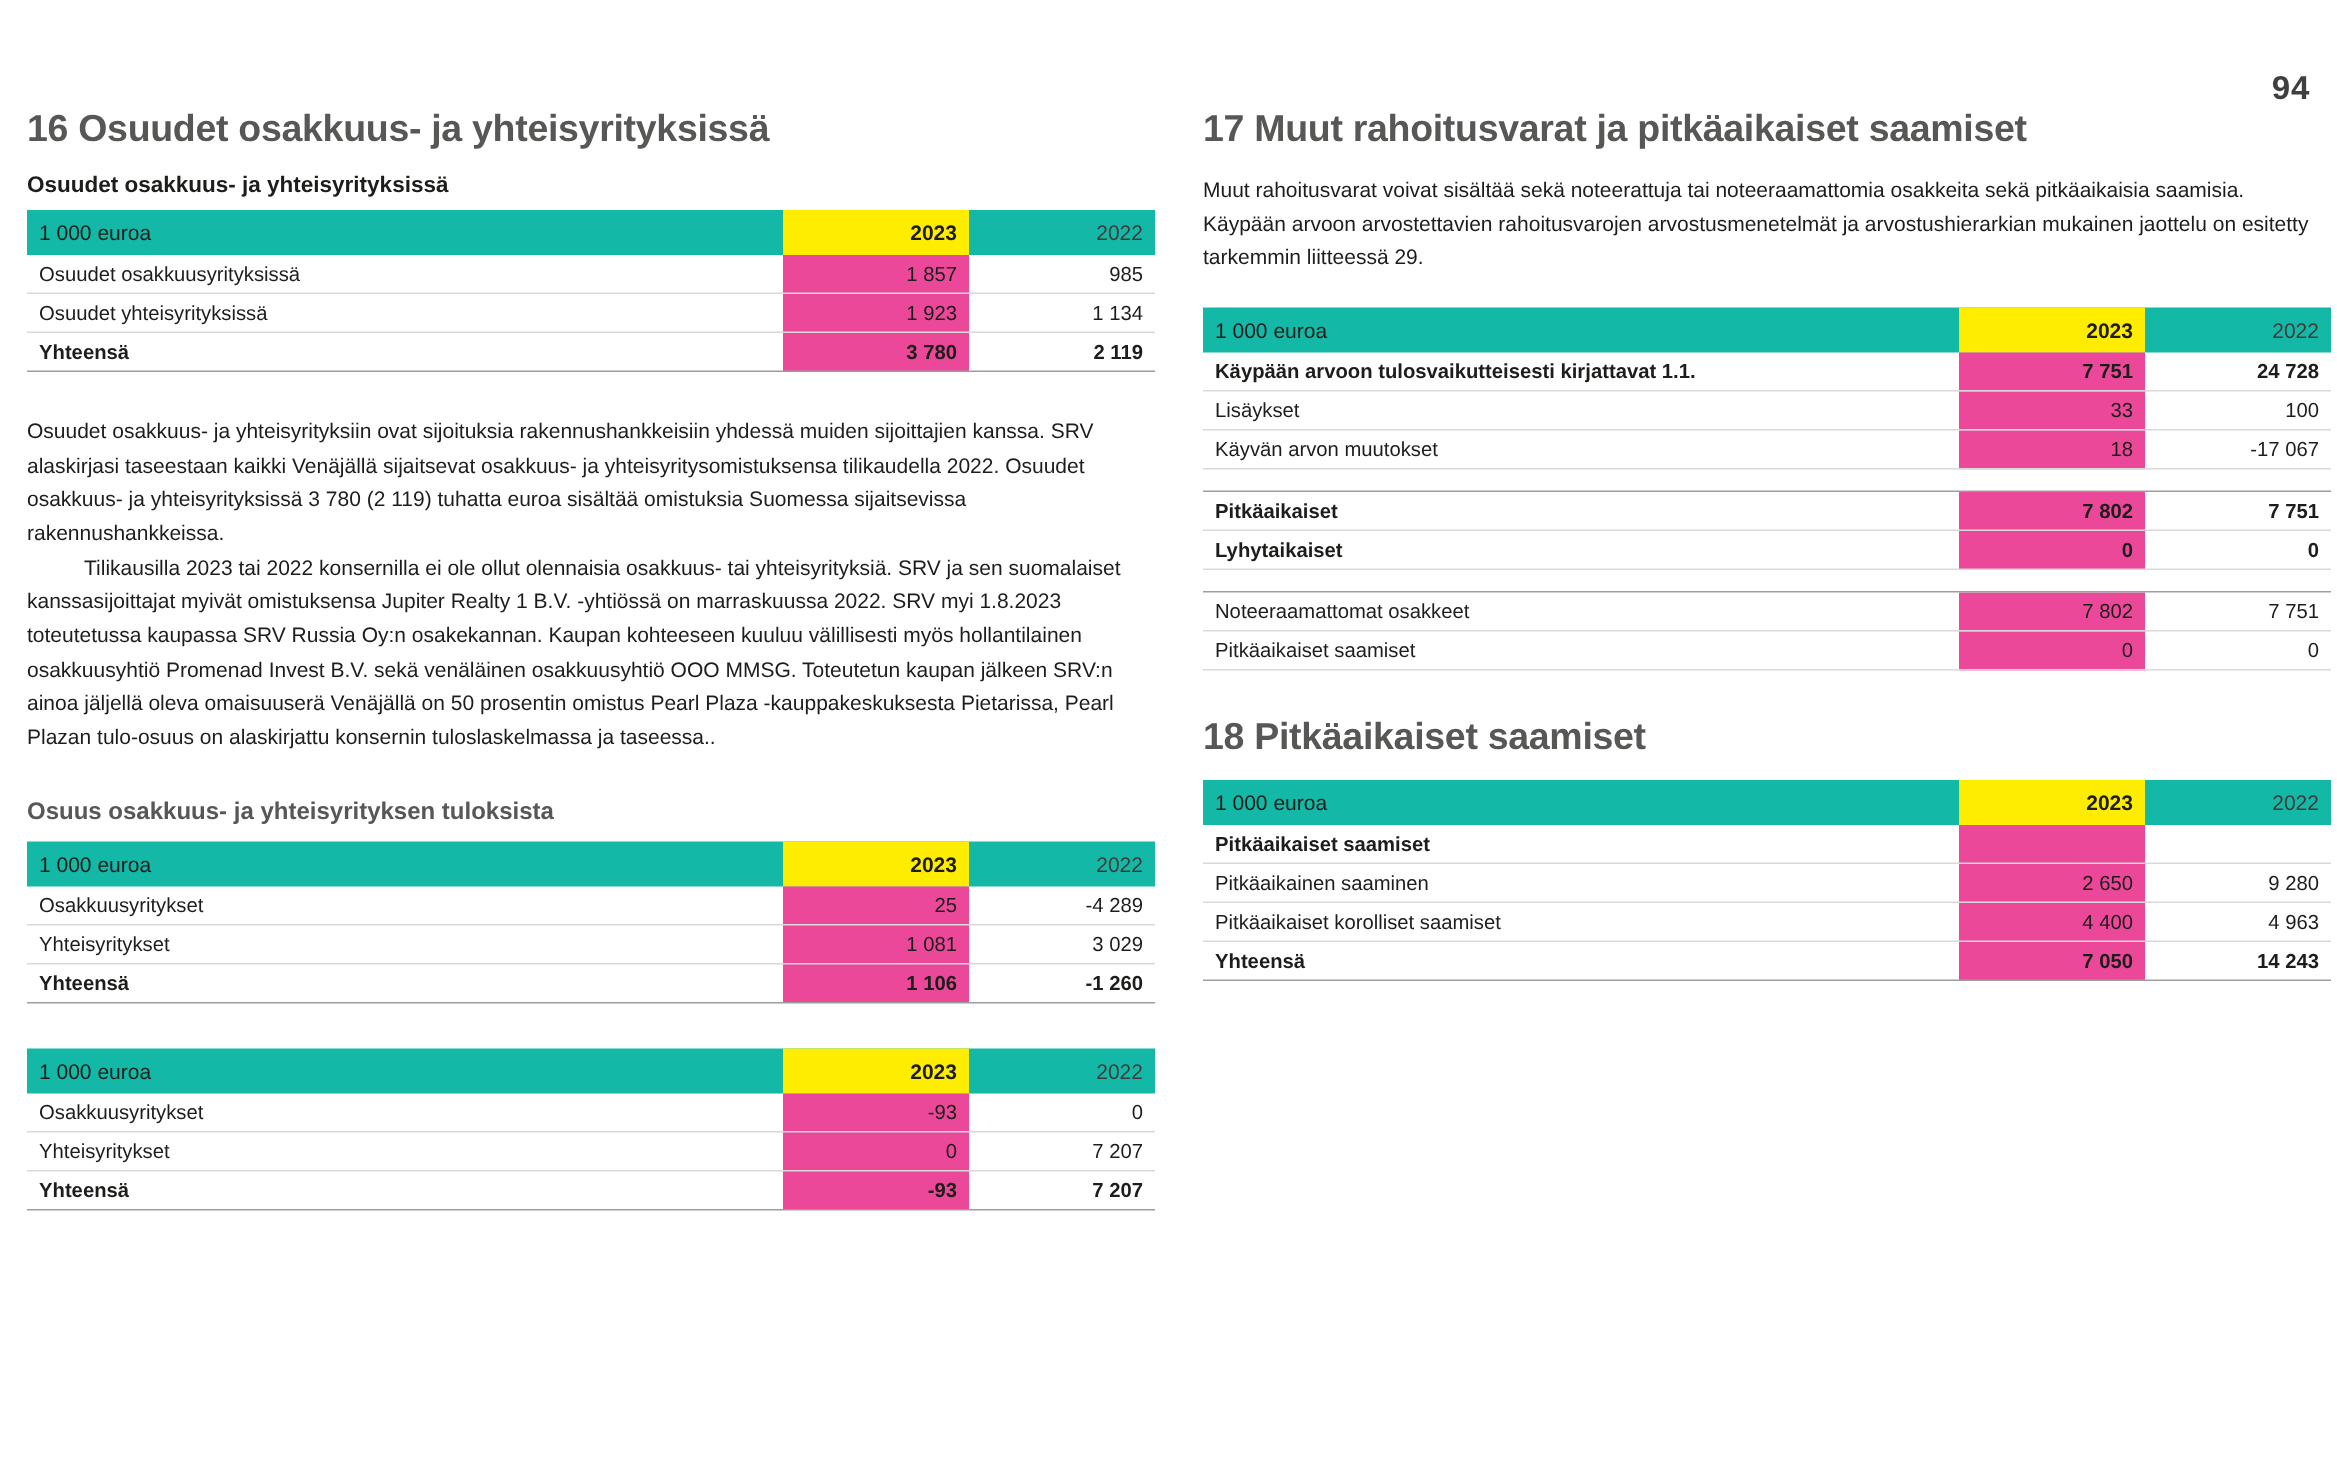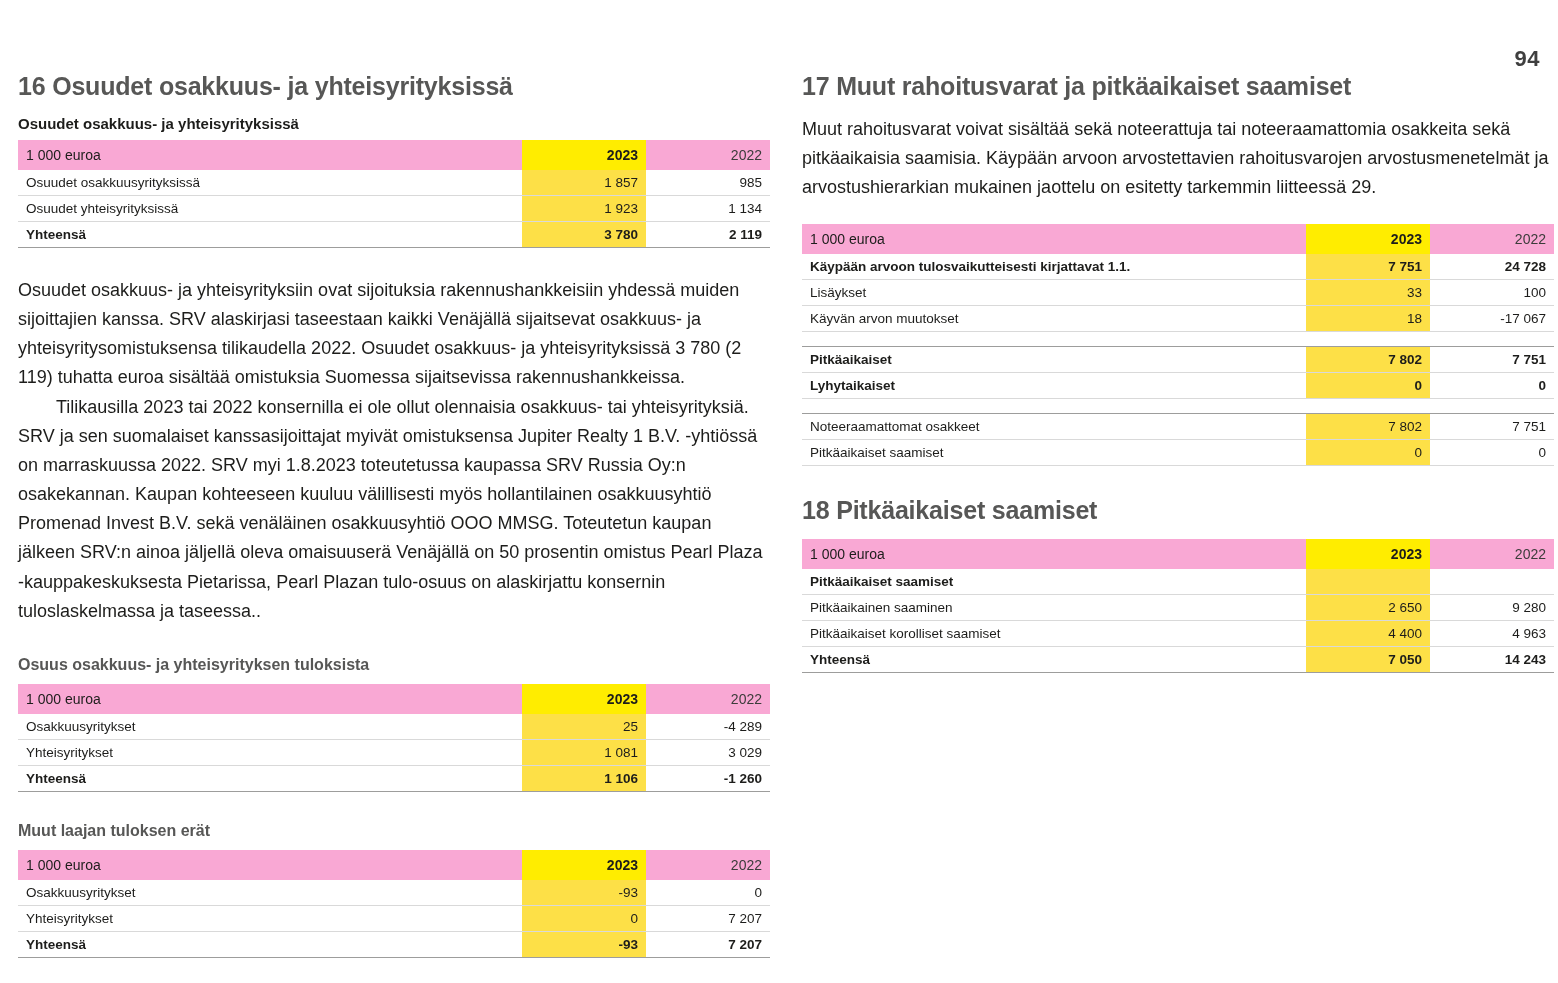--- a/index.html
+++ b/index.html
@@ -56,21 +56,21 @@
     color: #1d1d1b;
     margin: 0 0 8px 0;
   }
   h3.sub-title-big {
     font-size: 16px;
     font-weight: bold;
     color: #575756;
     margin: 0 0 10px 0;
   }
   p.body-text {
-    font-size: 18px;
+    font-size: 14px;
     line-height: 1.62;
     color: #1d1d1b;
     margin: 0 0 0 0;
   }
   p.body-text.indent {
     text-indent: 38px;
   }
   .spacer-22 { height: 22px; }
   .spacer-28 { height: 28px; }
   .spacer-30 { height: 30px; }
@@ -84,38 +84,38 @@
     padding: 5px 8px;
     text-align: left;
     font-weight: normal;
     vertical-align: middle;
   }
   table.fin th.num, table.fin td.num {
     text-align: right;
     width: 108px;
   }
   table.fin tr.header-row {
-    background: #f9a8d4;
+    background: #14b8a6;
   }
   table.fin tr.header-row th {
     font-size: 14px;
     padding: 7px 8px;
   }
   table.fin tr.header-row th.label {
     font-weight: normal;
   }
   table.fin tr.header-row th.num {
     font-weight: bold;
   }
   table.fin tr.header-row th.num.year2 {
     font-weight: normal;
     color: #3c3c3b;
   }
   table.fin td.col-highlight, table.fin th.col-highlight {
-    background: #fde047;
+    background: #ec4899;
   }
   table.fin tr.header-row th.col-highlight {
     background: #ffed00;
   }
   table.fin tr.row-line td {
     border-bottom: 1px solid #d9d9d9;
   }
   table.fin tr.total-row td {
     font-weight: bold;
     border-top: 1px solid #9d9d9c;
@@ -207,21 +207,20 @@
       <tr class="total-row">
         <td>Yhteensä</td>
         <td class="num col-highlight">1 106</td>
         <td class="num">-1 260</td>
       </tr>
     </tbody>
       </table>
 
     <div class="spacer-30"></div>
 
-    <h3 class="sub-title-big">Muut laajan tuloksen erät</h3>
 
     <table class="fin">
       <tbody>
           <tr class="header-row">
         <th class="label">1 000 euroa</th>
         <th class="num col-highlight">2023</th>
         <th class="num year2">2022</th>
       </tr>
       <tr class="row-line">
         <td>Osakkuusyritykset</td>

